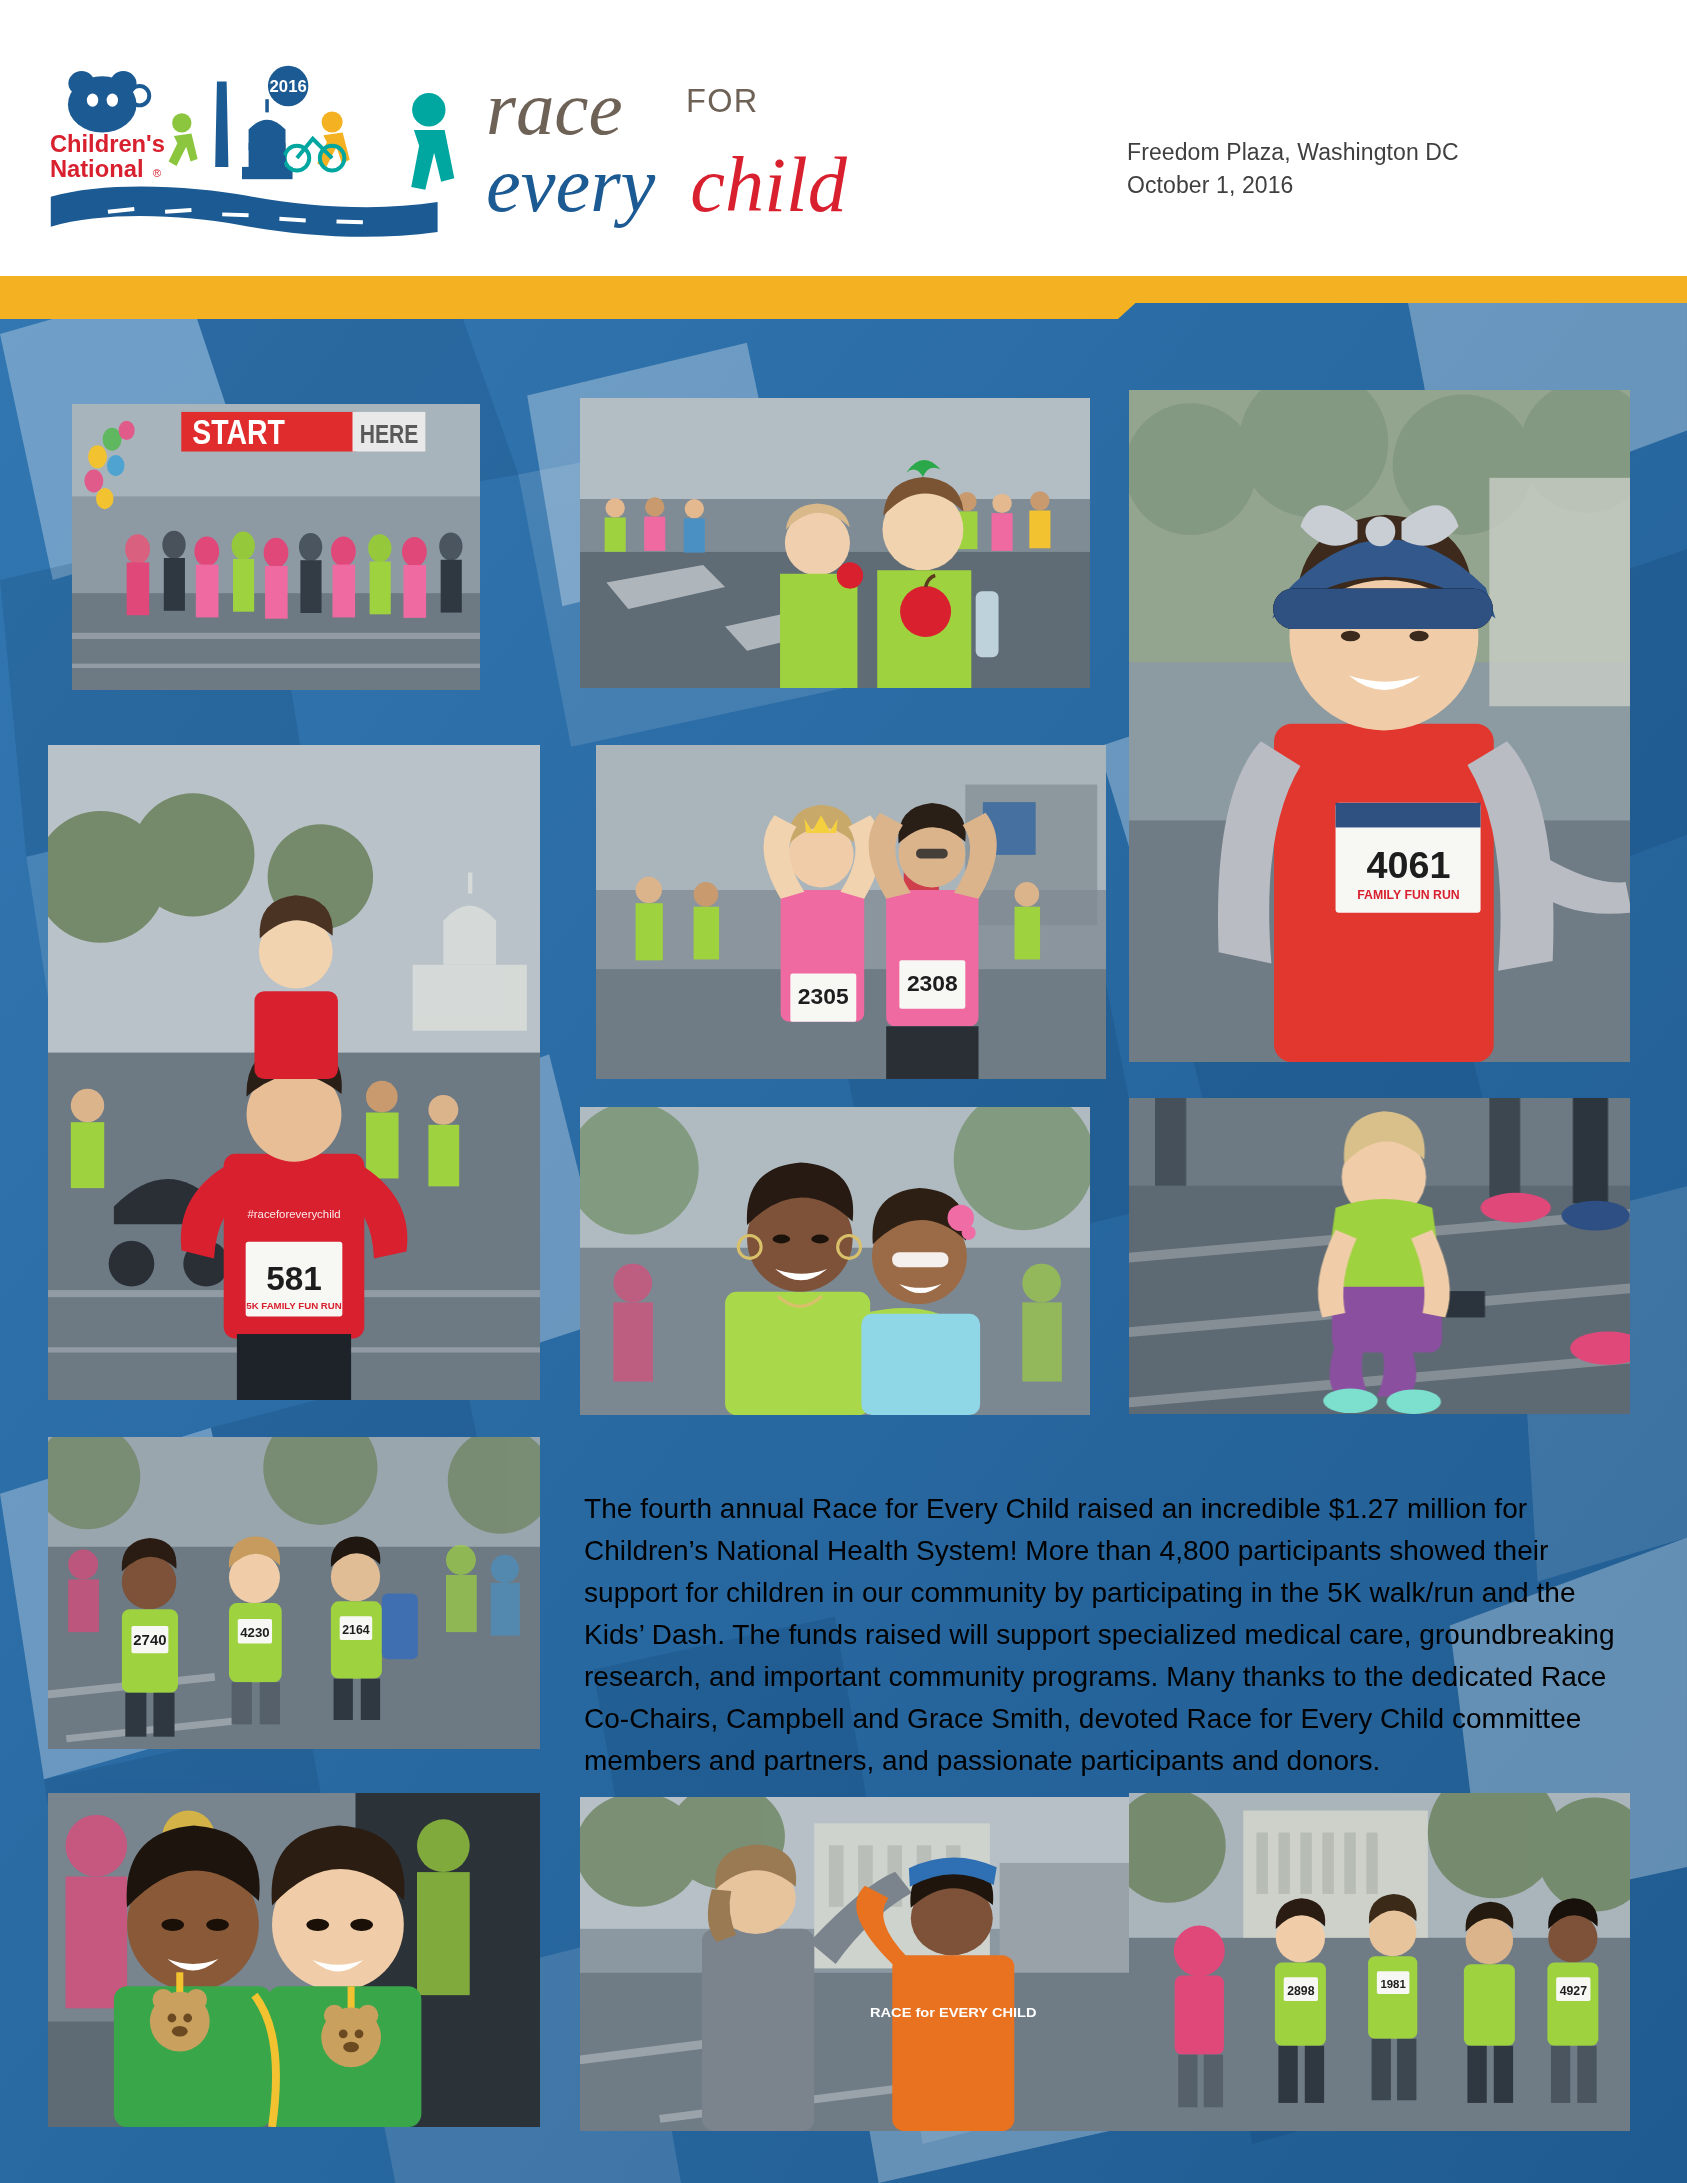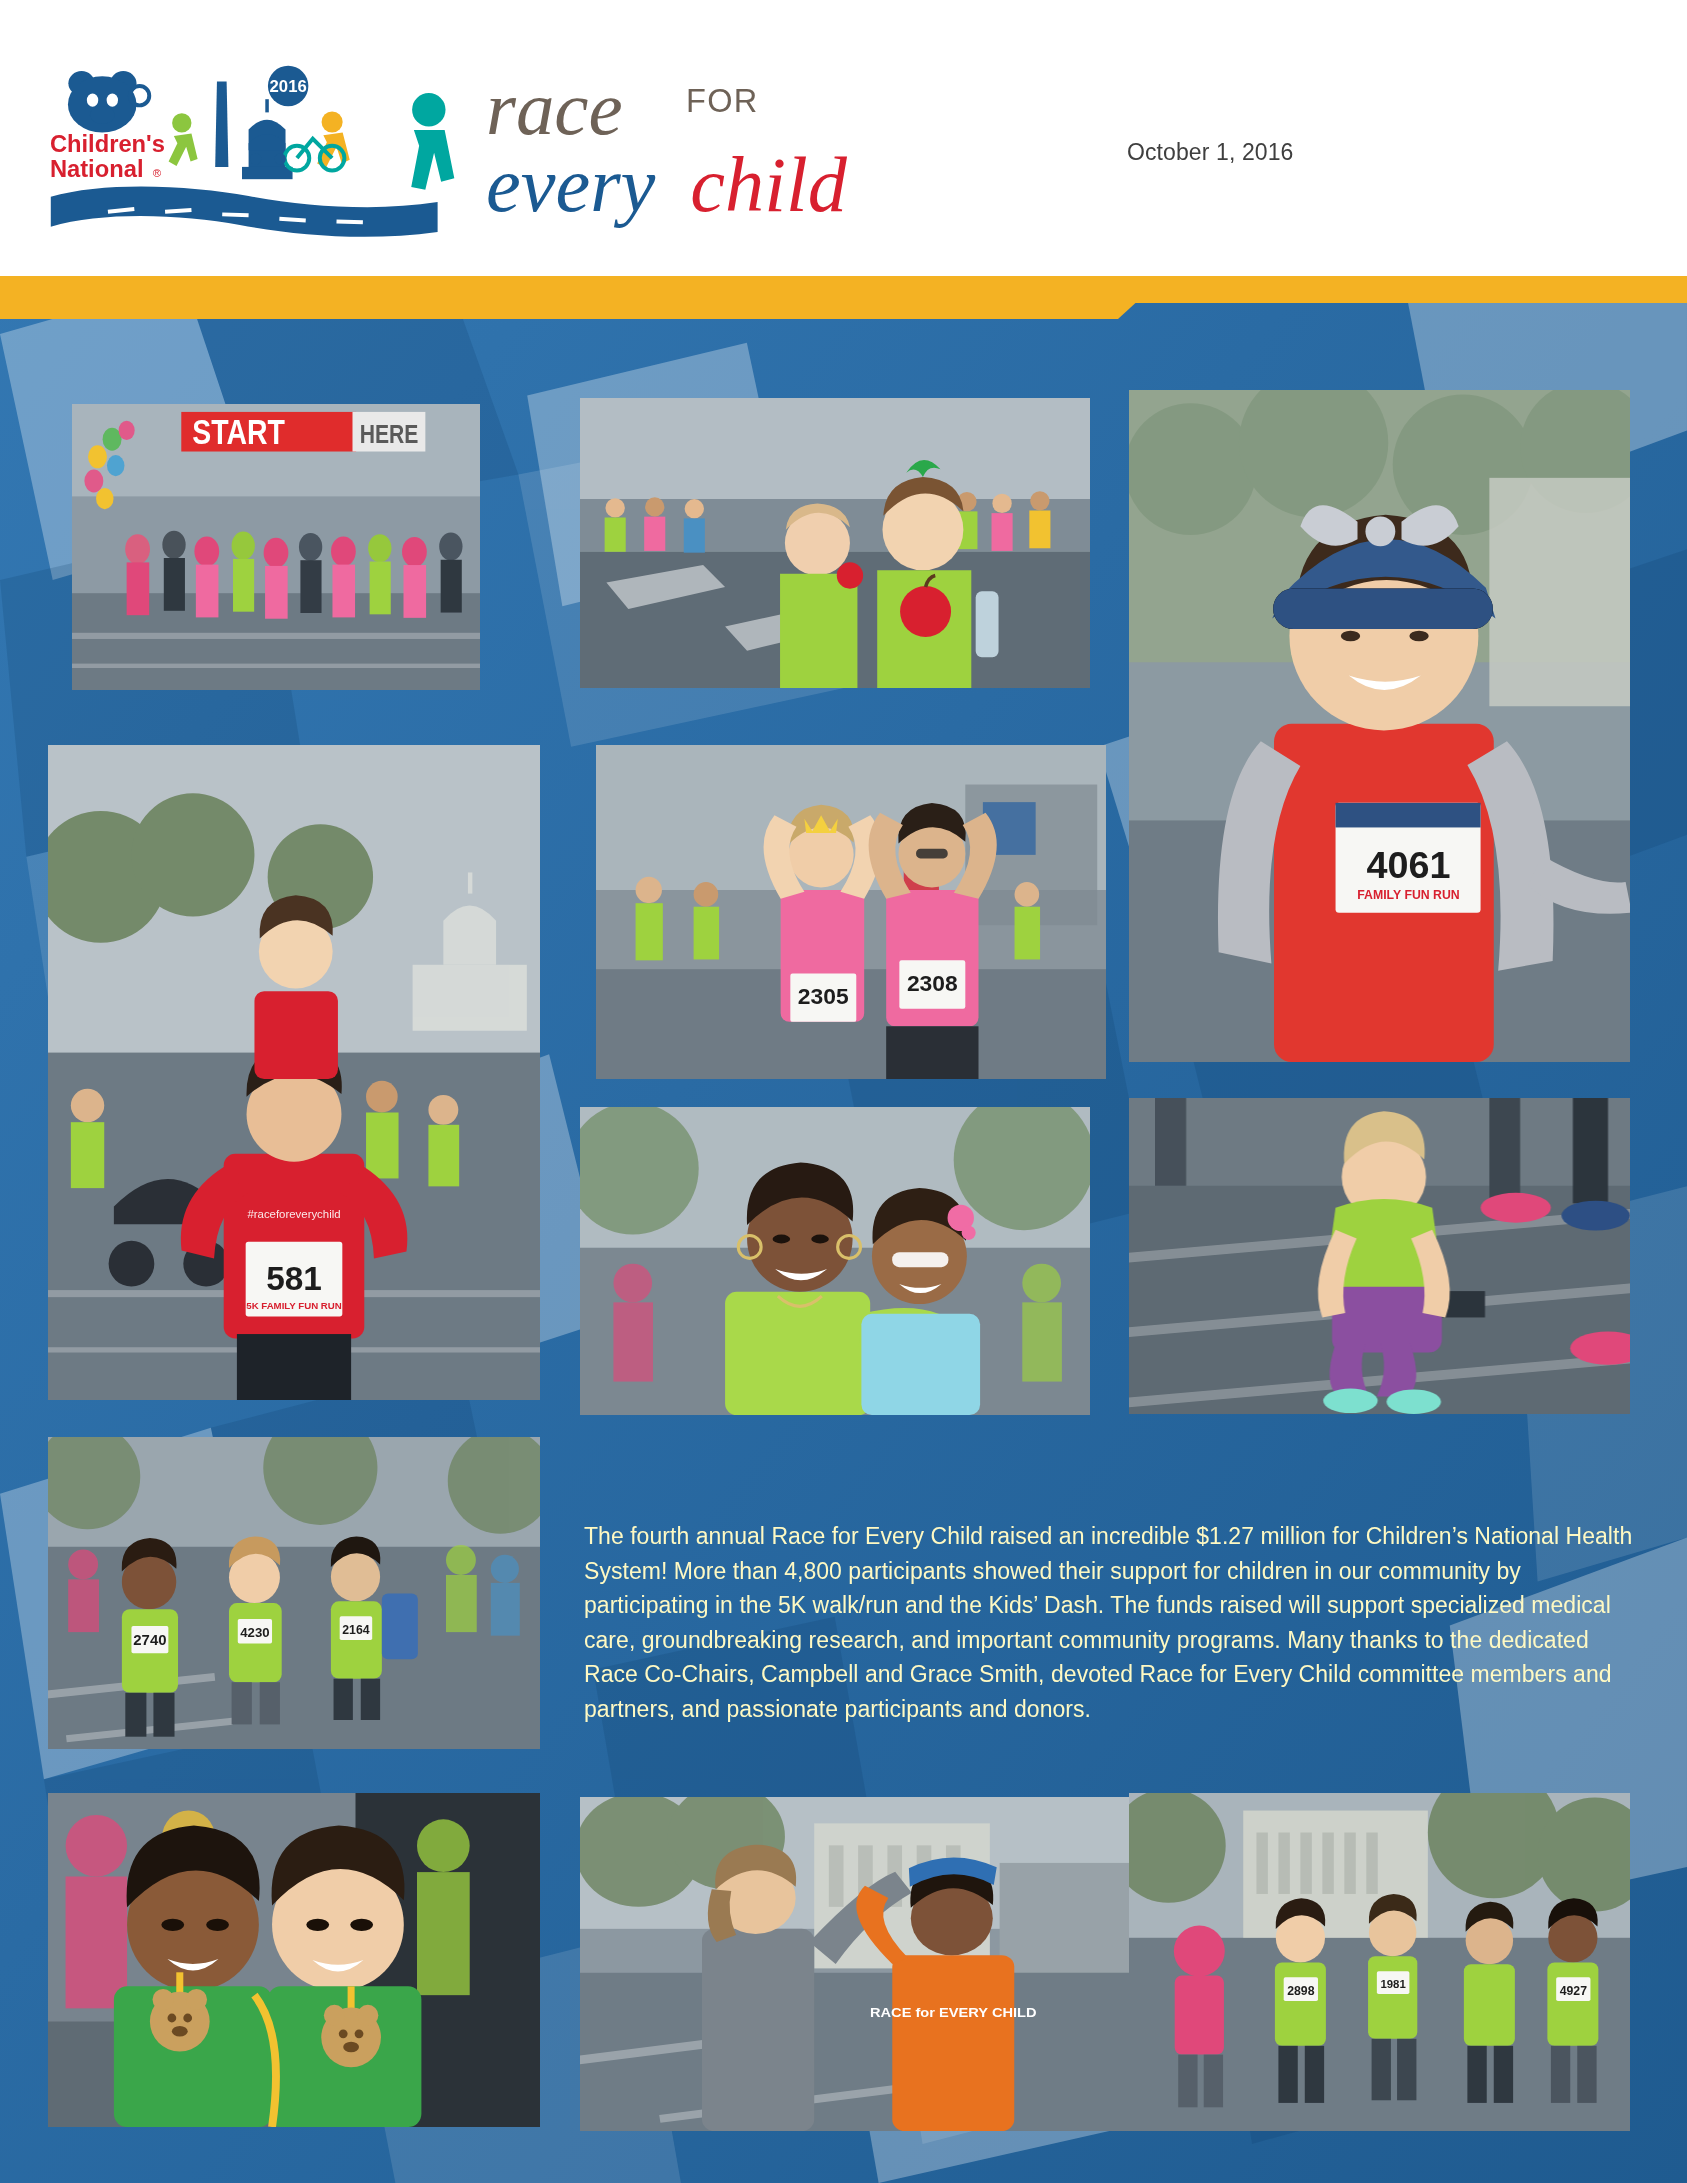--- a/index.html
+++ b/index.html
@@ -119,24 +119,24 @@
     position: absolute;
     overflow: hidden;
     background: #6f8fa6;
   }
   .photo svg { display: block; width: 100%; height: 100%; }
 
   
   .body-copy {
     position: absolute;
     left: 584px;
-    top: 1519px;
+    top: 1488px;
     width: 1055px;
-    color: #fef9c3;
-    font-size: 23px;
+    color: #000000;
+    font-size: 28px;
     line-height: 1.50;
     letter-spacing: 0.04px;
   }
 </style>
 </head>
 <body>
 
 <div class="page">
 
   <svg class="page-bg" viewBox="0 0 3840 4969" preserveAspectRatio="none">
@@ -254,20 +254,21 @@
       <g>
         <text x="1010" y="175" font-family="Liberation Serif, serif" font-style="italic" font-size="175" fill="#6e6257">race</text>
         <text x="1465" y="125" font-family="Liberation Sans, sans-serif" font-size="74" fill="#6e6257" letter-spacing="3">FOR</text>
         <text x="1010" y="350" font-family="Liberation Serif, serif" font-style="italic" font-size="178" fill="#1b5a92">every</text>
         <text x="1475" y="350" font-family="Liberation Serif, serif" font-style="italic" font-size="178" fill="#d8202f">child</text>
       </g>
     </svg>
   </div>
 
   <div class="event-info">
+    <div>Freedom Plaza, Washington DC</div>
     <div>October 1, 2016</div>
   </div>
 
   <div class="photo" style="left:48px; top:404px; width:408px; height:286px;margin-left:24px;">
     <svg viewBox="0 0 1120 650" preserveAspectRatio="none">
       <rect width="1120" height="650" fill="#8d9aa4"></rect>
       <rect y="0" width="1120" height="210" fill="#a8b4bc"></rect>
       <rect y="430" width="1120" height="220" fill="#6d7a84"></rect>
 
       <rect x="300" y="18" width="480" height="90" fill="#e02c2c"></rect>

